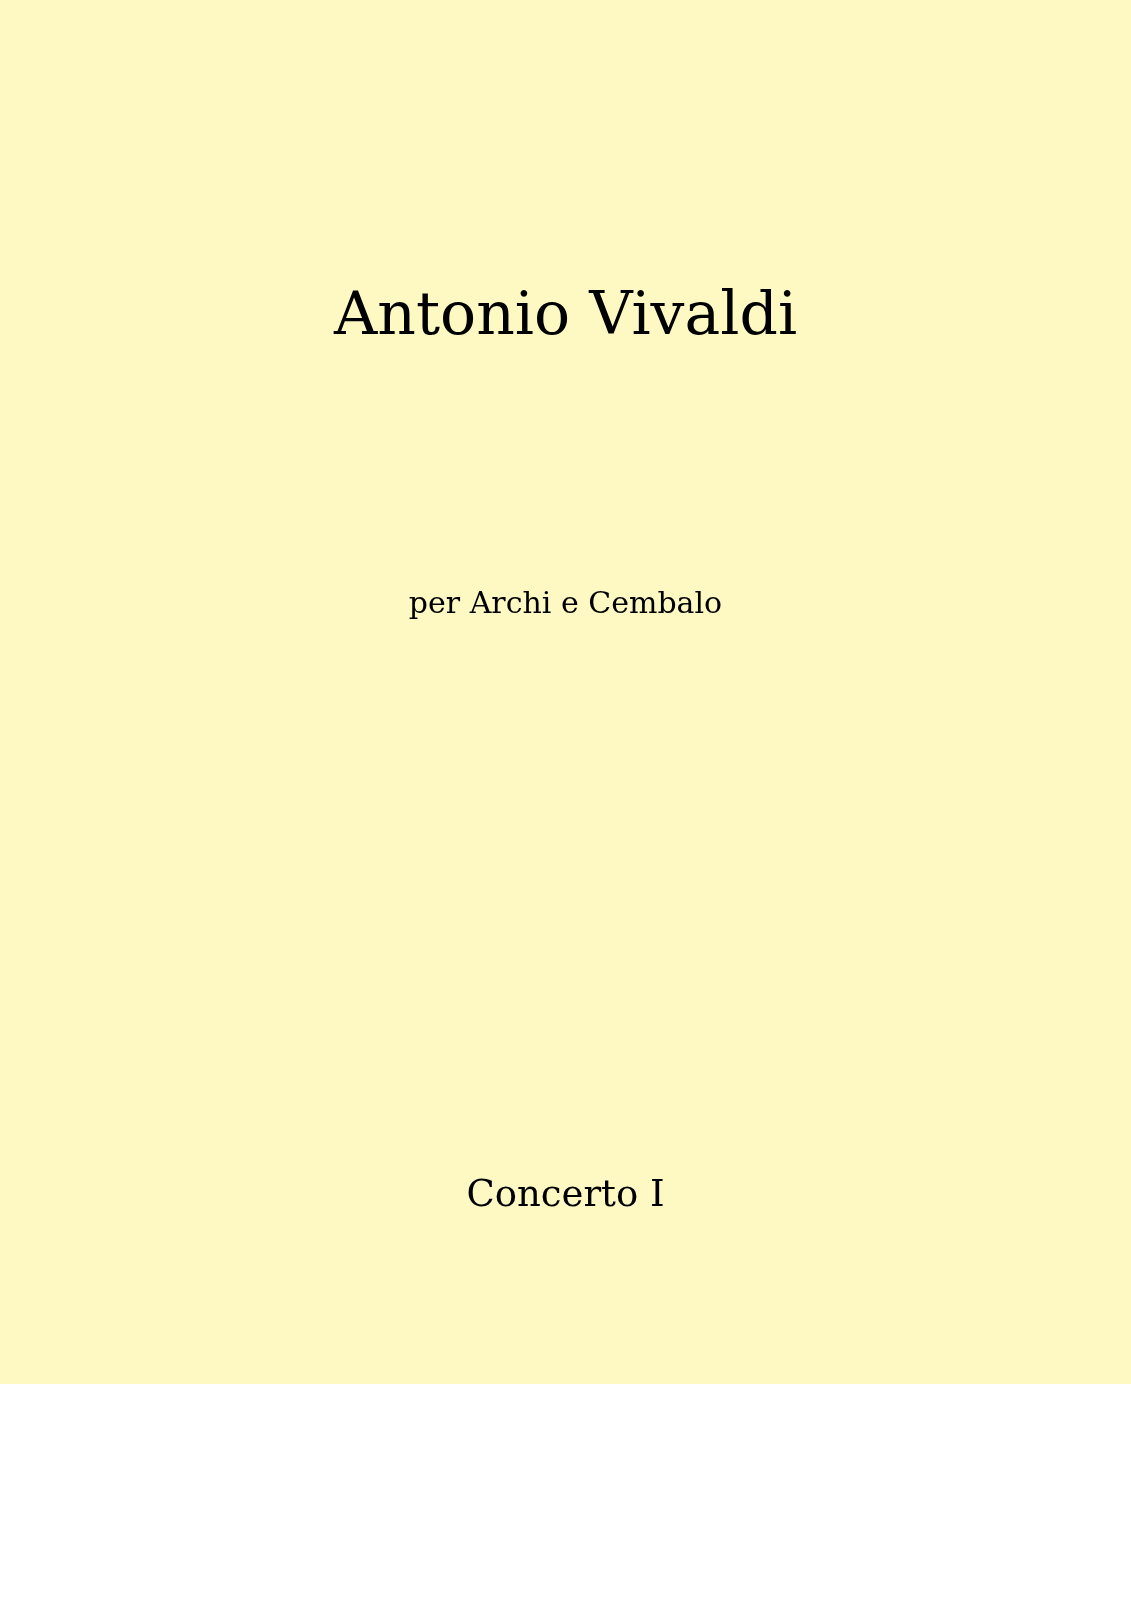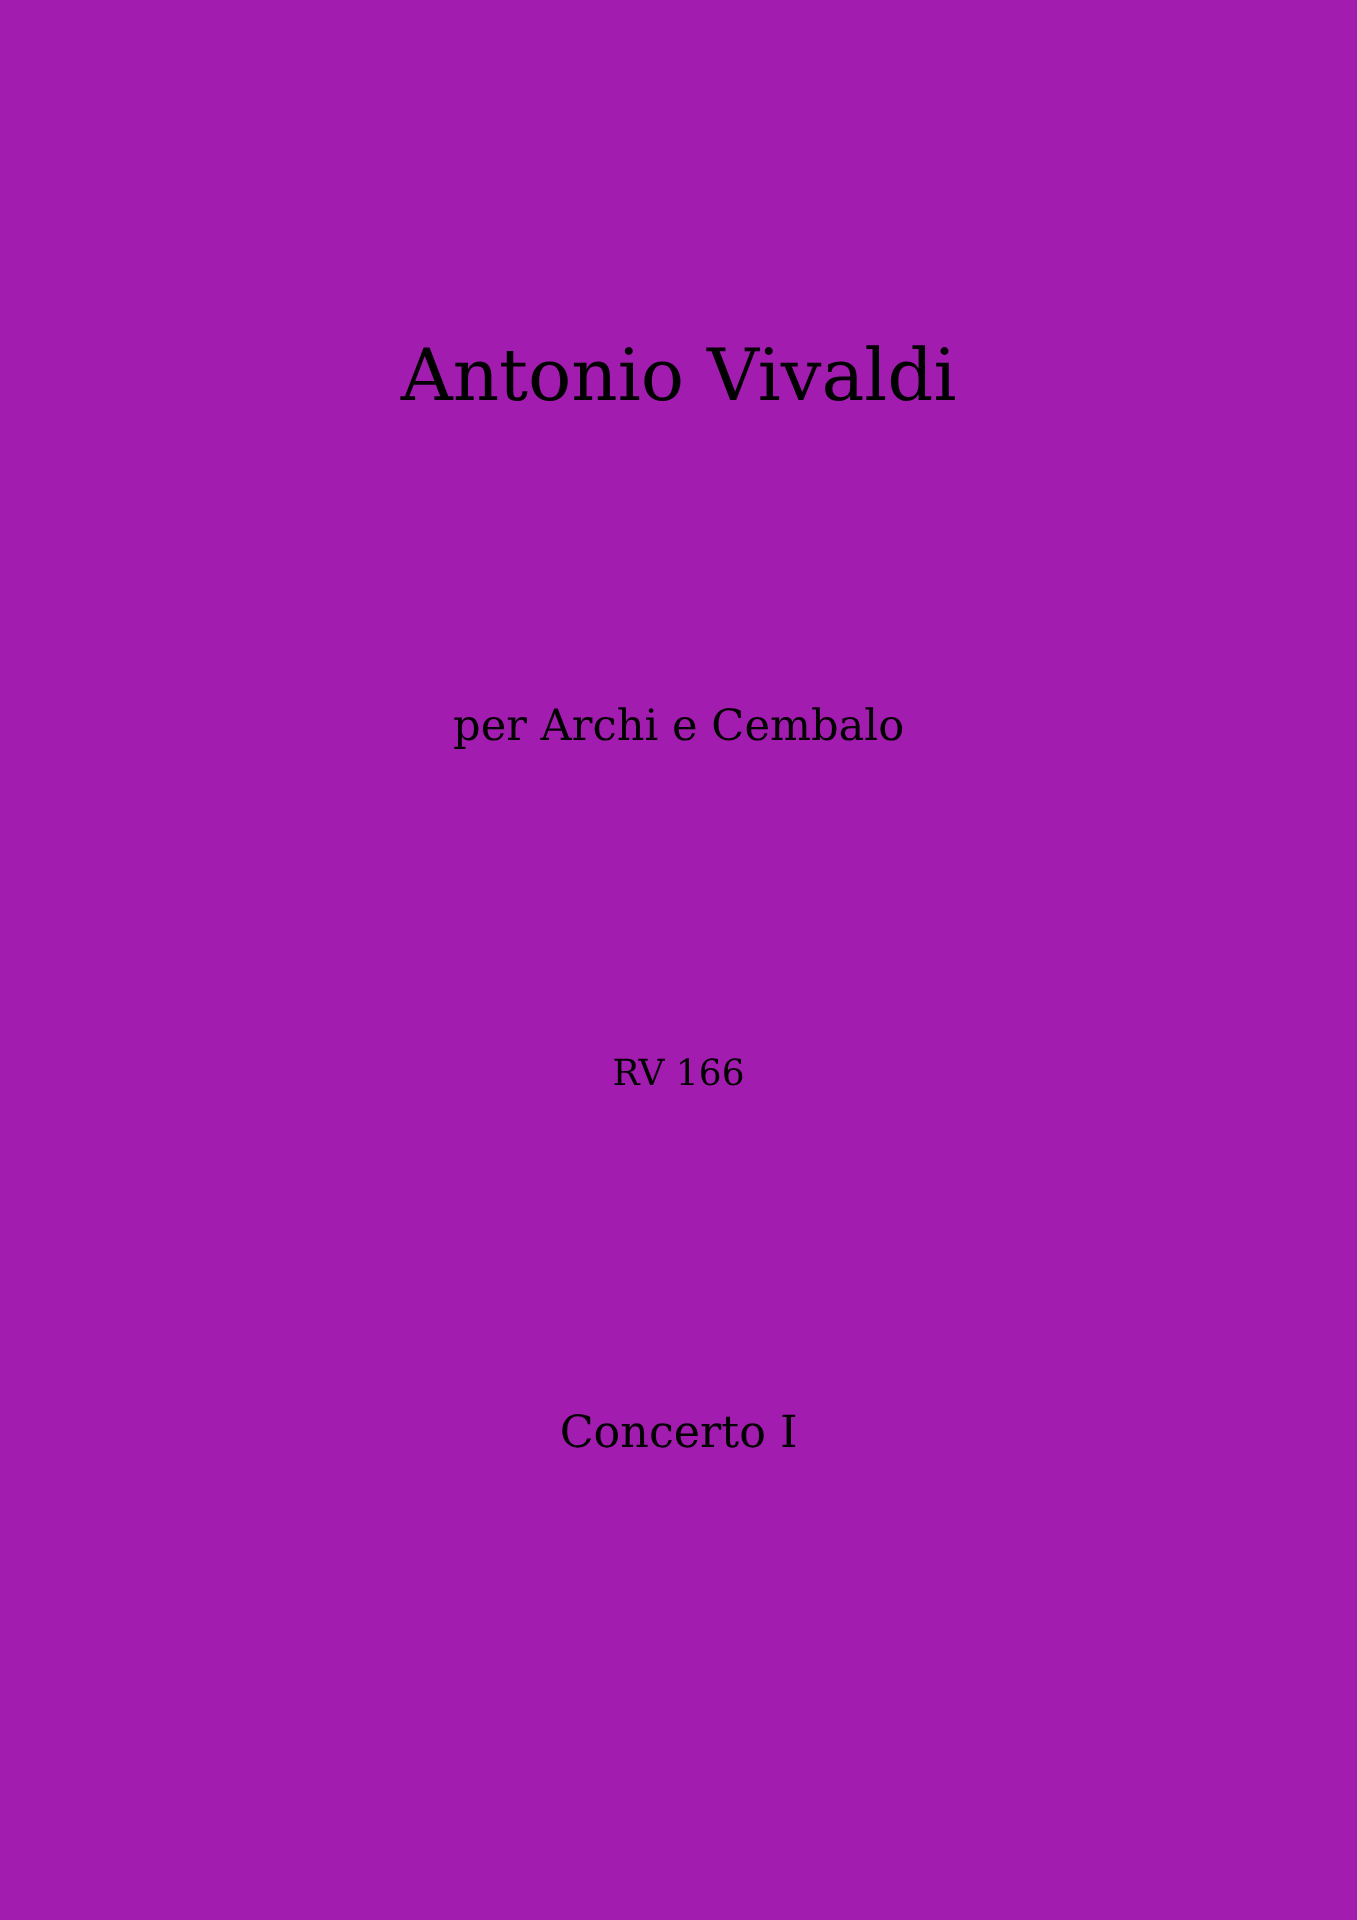--- a/index.html
+++ b/index.html
@@ -13,58 +13,57 @@
     position: relative;
     overflow: hidden;
     font-family: "DejaVu Serif", "Liberation Serif", serif;
     color: #000000;
   }
   .page {
     position: absolute;
     left: 0;
     top: 0;
     width: 1131px;
-    height: 1600px;
-    background: #a21caf;
+    height: 1384px;
+    background: #fef9c3;
   }
   .centered-line {
     position: absolute;
     left: 0;
     width: 100%;
     text-align: center;
     line-height: 1;
     white-space: pre;
     color: #000000;
   }
   .composer {
     top: 283px;
     font-size: 60px;
   }
   .work-title {
     top: 535px;
     font-size: 52px;
   }
   .work-subtitle {
     top: 588px;
-    font-size: 36px;
+    font-size: 30px;
   }
   .catalog-number {
     top: 880px;
     font-size: 30px;
   }
   .part-name {
     top: 1175px;
     font-size: 37px;
   }
 </style>
 </head>
 <body>
 
 <div class="page">
   <div class="centered-line composer">Antonio Vivaldi</div>
 
 
   <div class="centered-line work-subtitle">per Archi e Cembalo</div>
 
-  <div class="centered-line catalog-number">RV 166</div>
 
   <div class="centered-line part-name">Concerto I</div>
 </div>
 
 </body></html>

